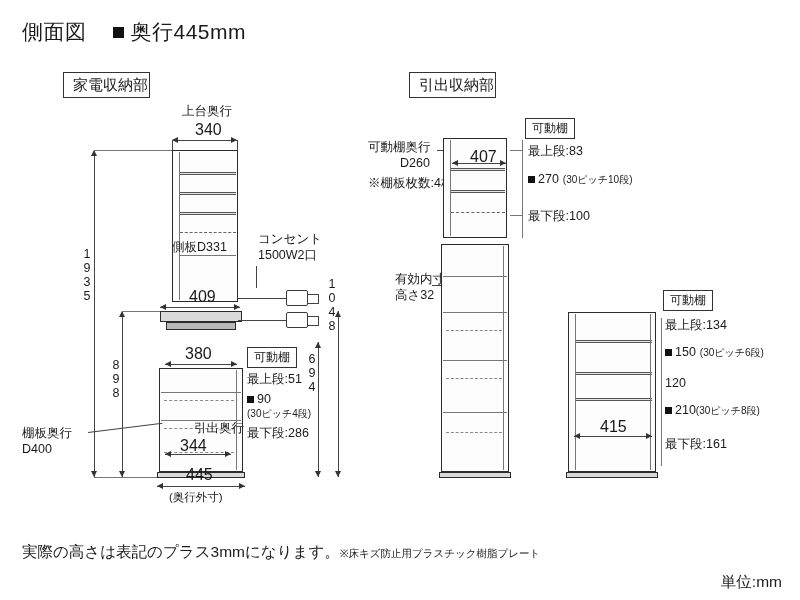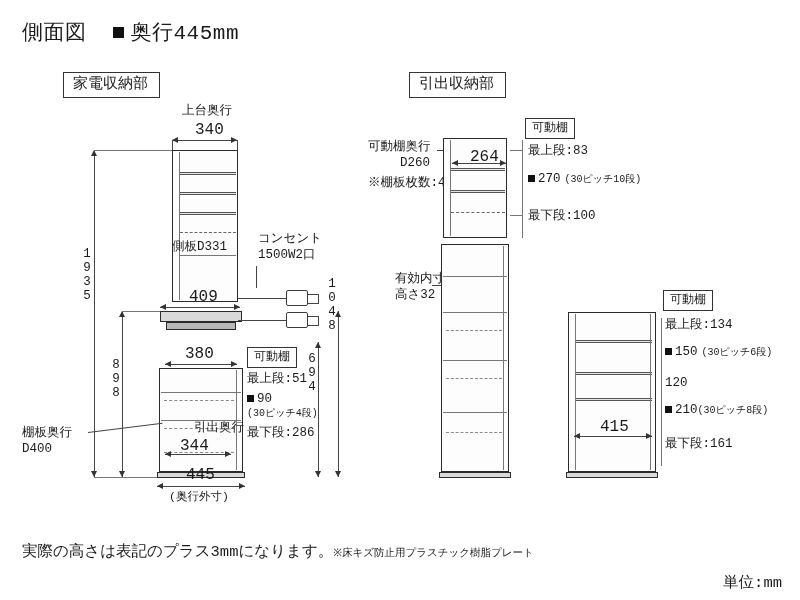--- a/index.html
+++ b/index.html
@@ -12,21 +12,20 @@
     background: #ffffff;
     font-family: "Liberation Sans", sans-serif;
     color: #1a1a1a;
     overflow: hidden;
     position: relative;
   }
   #stage {
     position: relative;
     width: 800px;
     height: 600px;
-    font-family: Liberation Mono, monospace;
   }
   .abs { position: absolute; }
   .t { white-space: nowrap; }
 
   
   .title {
     left: 22px; top: 18px;
     font-size: 21px;
     letter-spacing: 0.5px;
   }
@@ -36,21 +35,21 @@
     background: #111;
     margin: 0 7px 0 26px;
     vertical-align: 1px;
   }
 
   
   .boxlabel {
     border: 1px solid #333;
     background: #fff;
     font-size: 15px;
-    padding: 4px 11px 5px 9px;
+    padding: 4px 1px 5px 9px;
     line-height: 1;
     white-space: nowrap;
   }
   .boxlabel.small { font-size: 12px; padding: 3px 6px 4px 6px; }
 
   
   .lbl { font-size: 12.5px; line-height: 1.25; }
   .lbl.sm { font-size: 11.5px; }
   .lbl.xs { font-size: 10px; }
 
@@ -249,21 +248,21 @@
   <div class="abs lbl" style="left:400px; top:156px;">D260</div>
   <div class="abs lbl" style="left:368px; top:176px;">※棚板枚数:4枚</div>
   <div class="abs hline" style="left:437px; top:150px; width:18px;"></div>
 
   <div class="abs body" style="left:443px; top:138px; width:64px; height:100px;"></div>
   <div class="abs vline thin" style="left:450px; top:140px; height:96px;"></div>
   <div class="abs shelf" style="left:451px; top:168px; width:54px;"></div>
   <div class="abs shelf" style="left:451px; top:190px; width:54px;"></div>
   <div class="abs shelf-d" style="left:451px; top:212px; width:54px;"></div>
 
-  <div class="abs dim" style="left:470px; top:148px;">264</div>
+  <div class="abs dim" style="left:470px; top:148px;">407</div>
   <div class="abs hline" style="left:452px; top:163px; width:54px;"></div>
   <div class="abs arrL" style="left:452px; top:160px;"></div>
   <div class="abs arrR" style="left:500px; top:160px;"></div>
 
   <div class="abs vline thin" style="left:522px; top:140px; height:98px;"></div>
   <div class="abs hline thin" style="left:510px; top:150px; width:12px;"></div>
   <div class="abs hline thin" style="left:510px; top:215px; width:12px;"></div>
 
   <div class="abs lbl" style="left:528px; top:144px;">最上段:83</div>
   <div class="abs lbl" style="left:528px; top:172px;"><span class="sqb"></span><span>270</span><span class="lbl xs" style="margin-left:4px;">(30ピッチ10段)</span></div>

